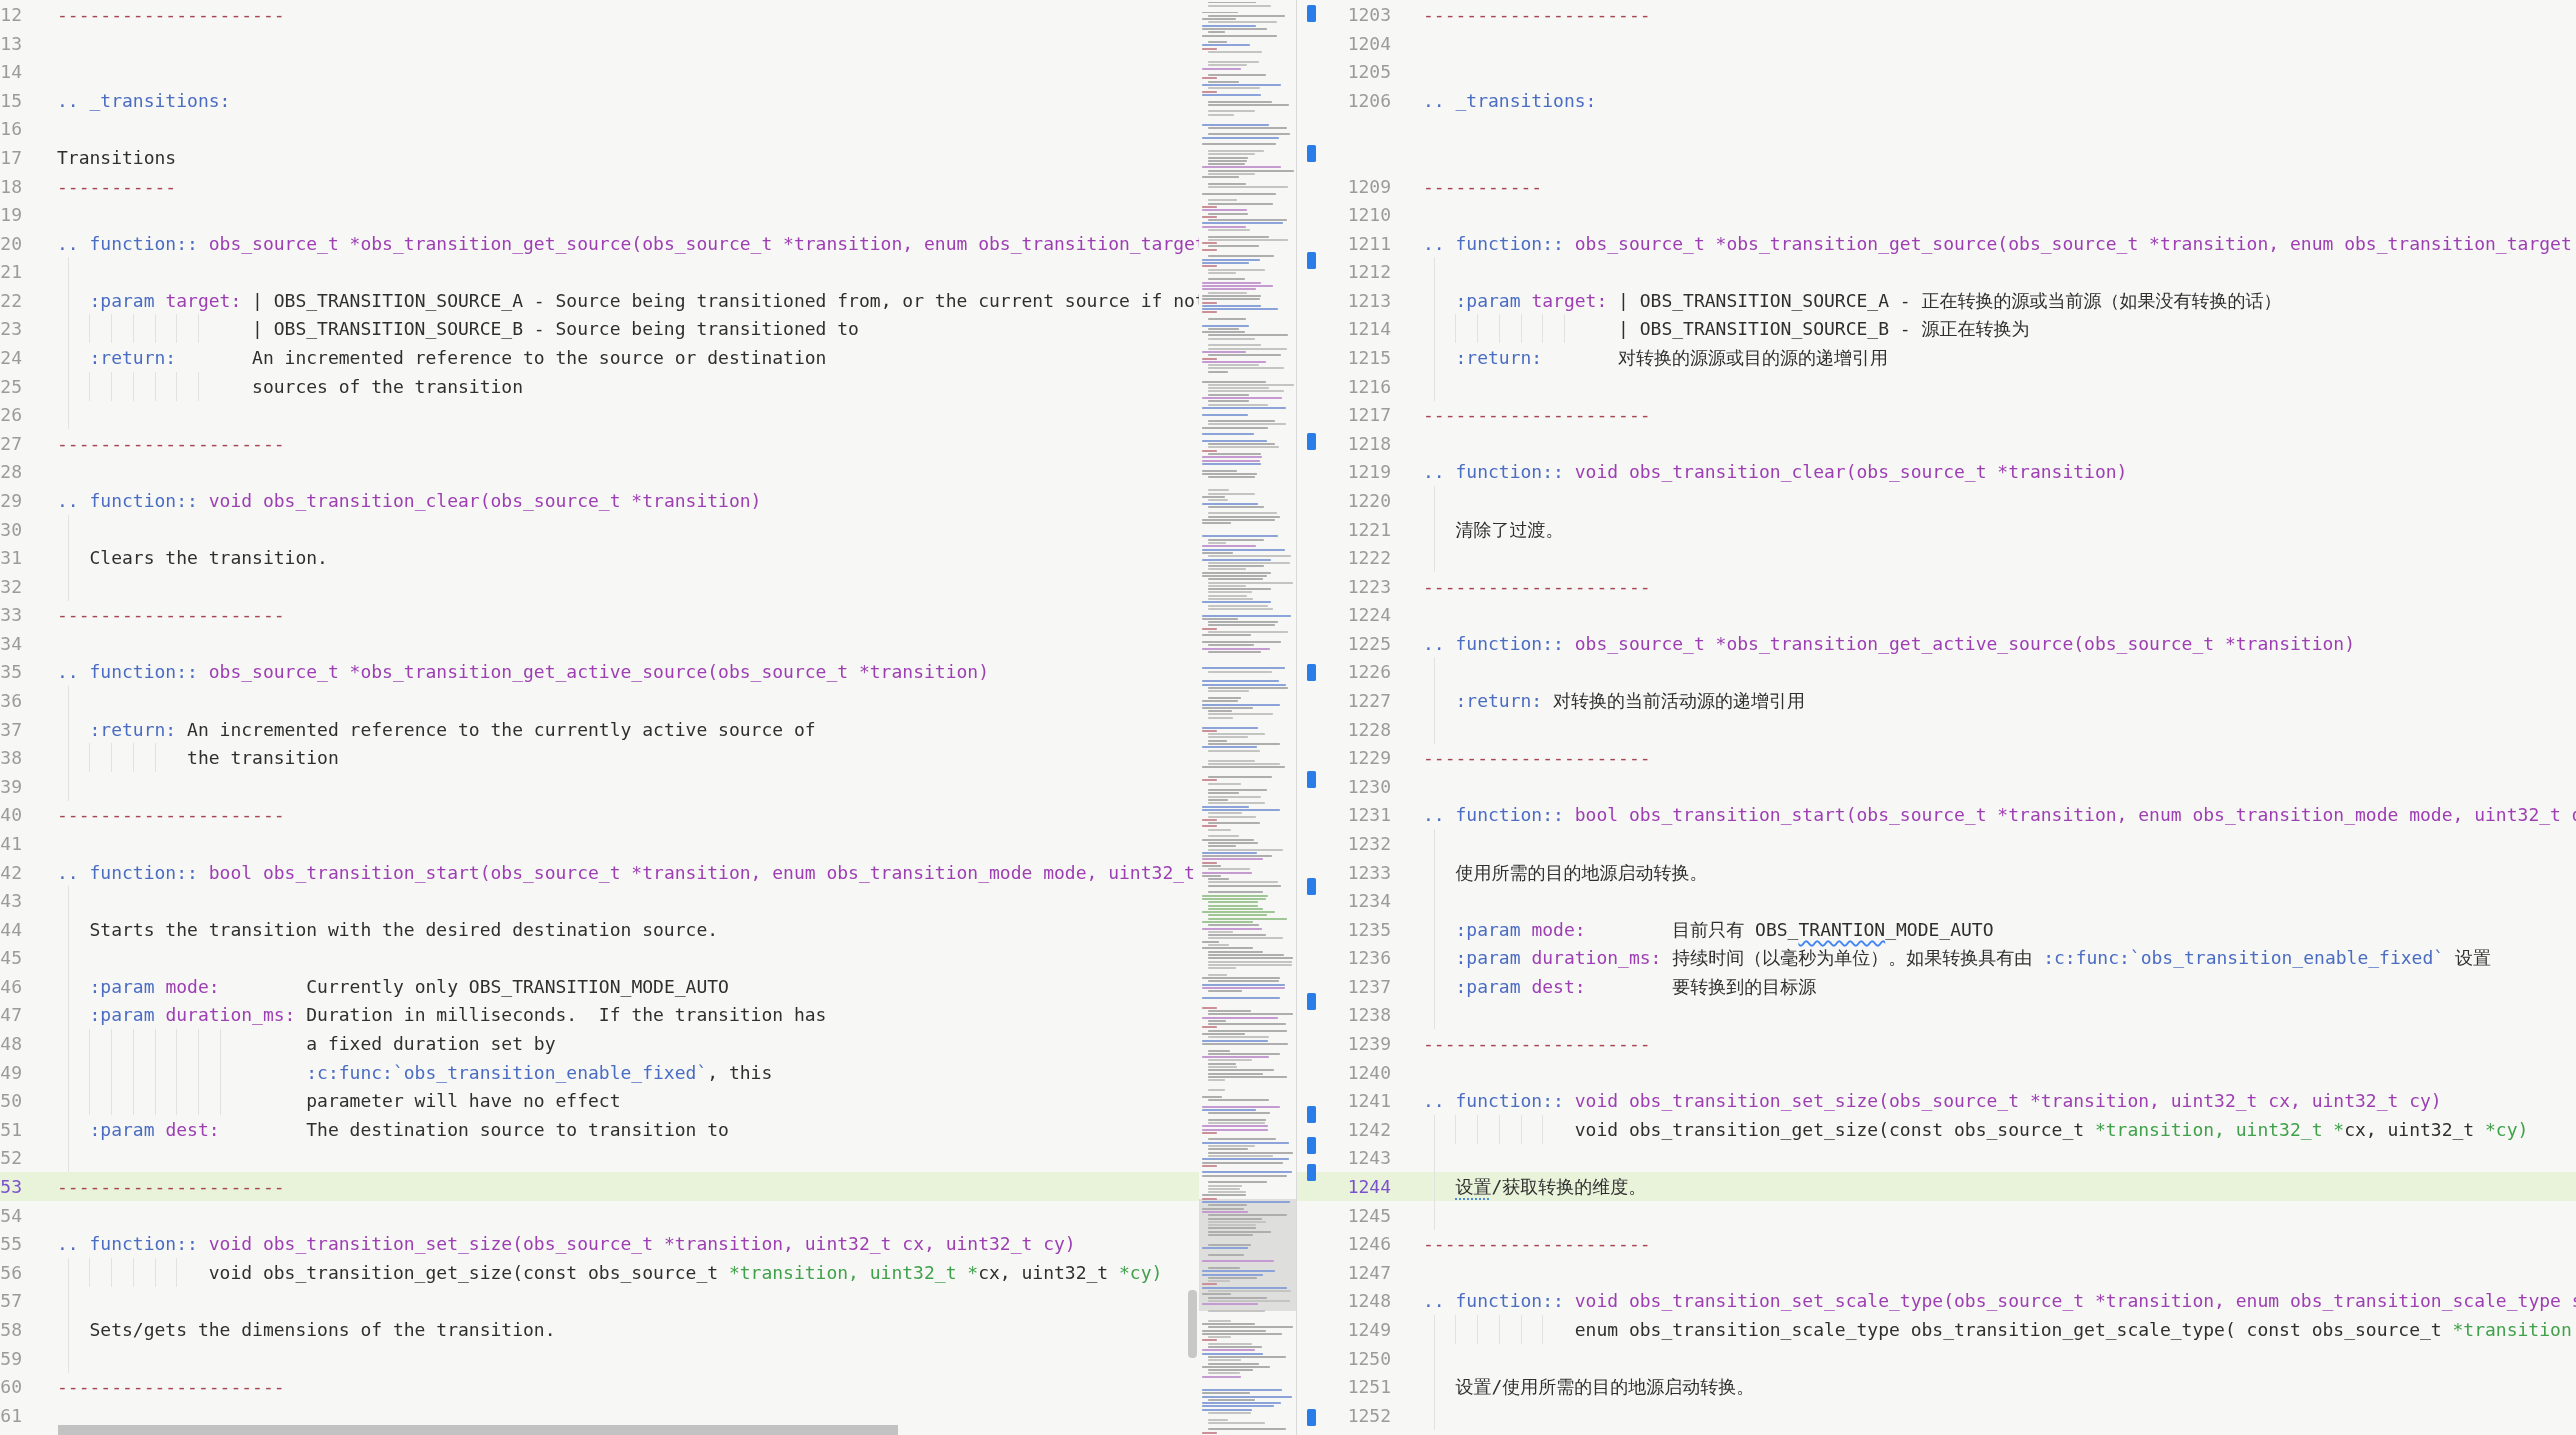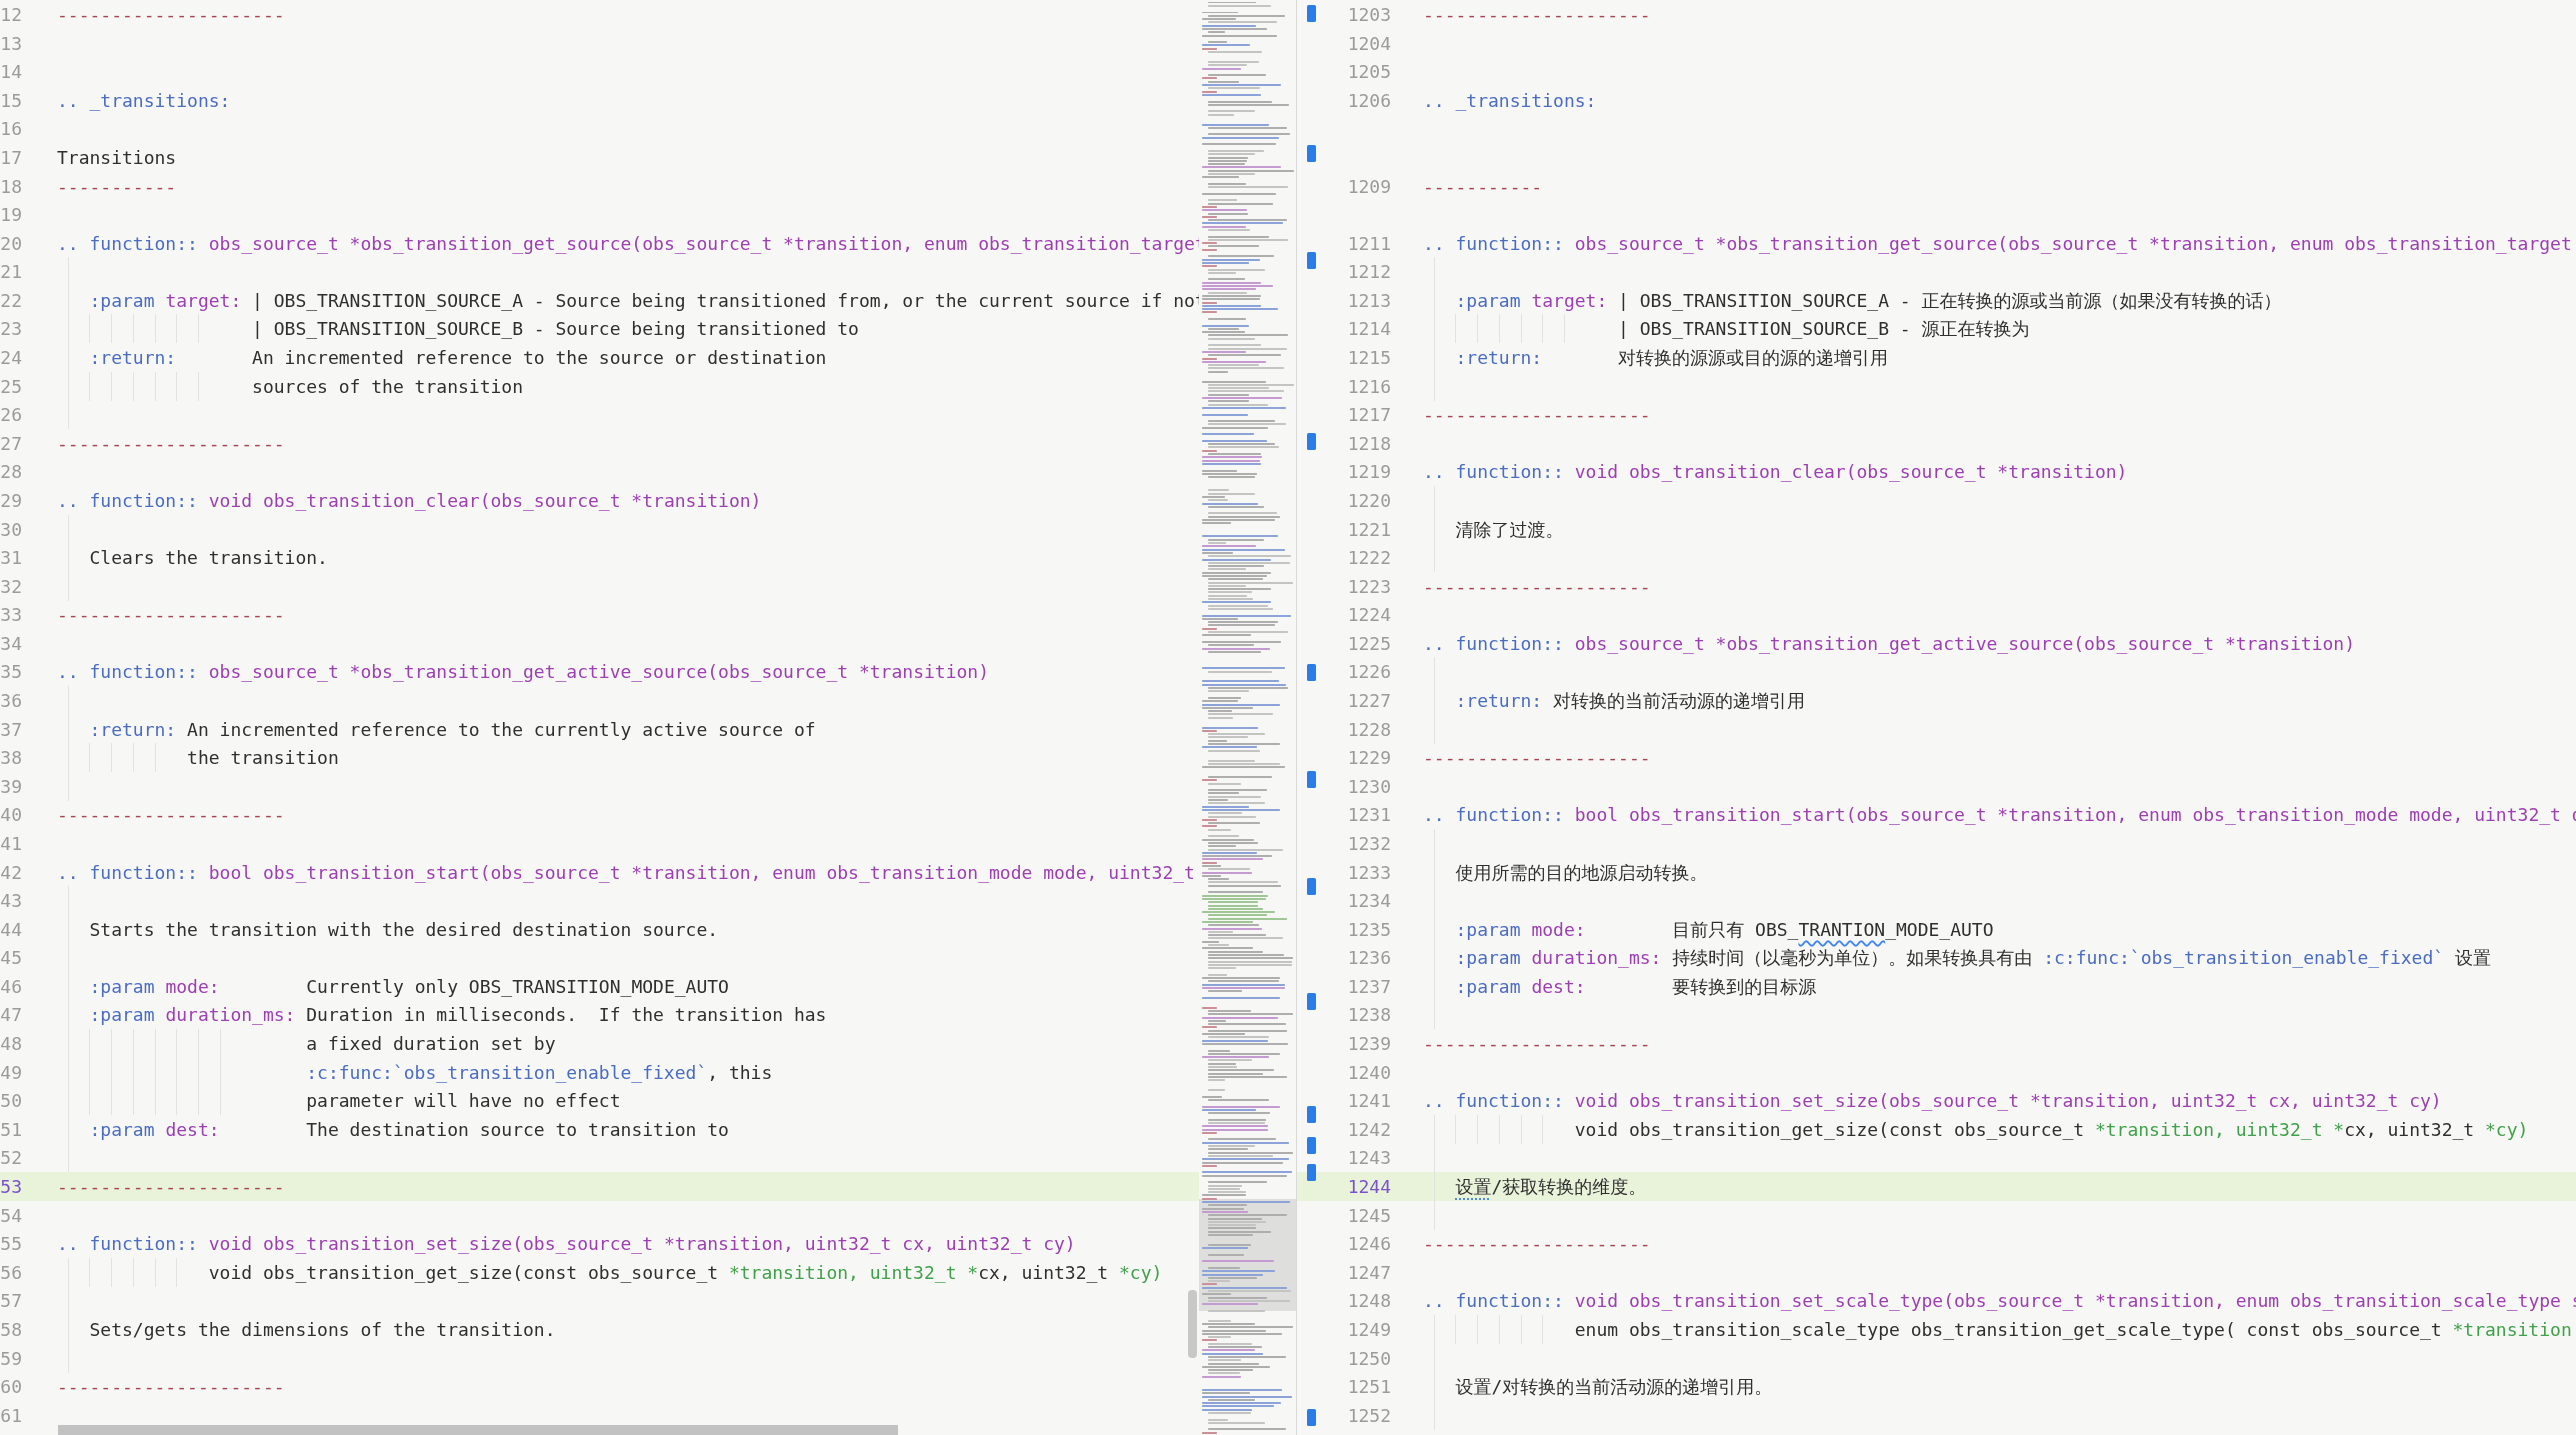--- a/index.html
+++ b/index.html
@@ -694,20 +694,24 @@
       <pre class="code"></pre>
     </div>
     <div class="row" style="top: 86px;">
       <div class="gutter-num">1206</div>
       <pre class="code"><span class="b">.. _transitions:</span></pre>
     </div>
     <div class="row" style="top: 172px;">
       <div class="gutter-num">1209</div>
       <pre class="code"><span class="r">-----------</span></pre>
     </div>
+    <div class="row" style="top: 200px;">
+      <div class="gutter-num">1210</div>
+      <pre class="code"></pre>
+    </div>
     <div class="row" style="top: 229px;">
       <div class="gutter-num">1211</div>
       <pre class="code"><span class="b">.. function::</span><span class="p"> obs_source_t *obs_transition_get_source(obs_source_t *transition, enum obs_transition_target target)</span></pre>
     </div>
     <div class="row" style="top: 257px;">
       <div class="guide" style="left: 137px;"></div>
       <div class="gutter-num">1212</div>
       <pre class="code"></pre>
     </div>
     <div class="row" style="top: 286px;">
@@ -898,21 +902,21 @@
       <pre class="code"><span class="d">              enum obs_transition_scale_type obs_transition_get_scale_type( const obs_source_t </span><span class="g2">*transition )</span></pre>
     </div>
     <div class="row" style="top: 1344px;">
       <div class="guide" style="left: 137px;"></div>
       <div class="gutter-num">1250</div>
       <pre class="code"></pre>
     </div>
     <div class="row" style="top: 1372px;">
       <div class="guide" style="left: 137px;"></div>
       <div class="gutter-num">1251</div>
-      <pre class="code"><span class="d">   设置/对转换的当前活动源的递增引用。</span></pre>
+      <pre class="code"><span class="d">   设置/使用所需的目的地源启动转换。</span></pre>
     </div>
     <div class="row" style="top: 1401px;">
       <div class="guide" style="left: 137px;"></div>
       <div class="gutter-num">1252</div>
       <pre class="code"></pre>
     </div>
     <div class="row" style="top: 1429px;">
       <div class="gutter-num">1253</div>
       <pre class="code"><span class="d">                                                默认情况下，转换时仅限于每个源的最大尺寸大小</span></pre>
     </div>

